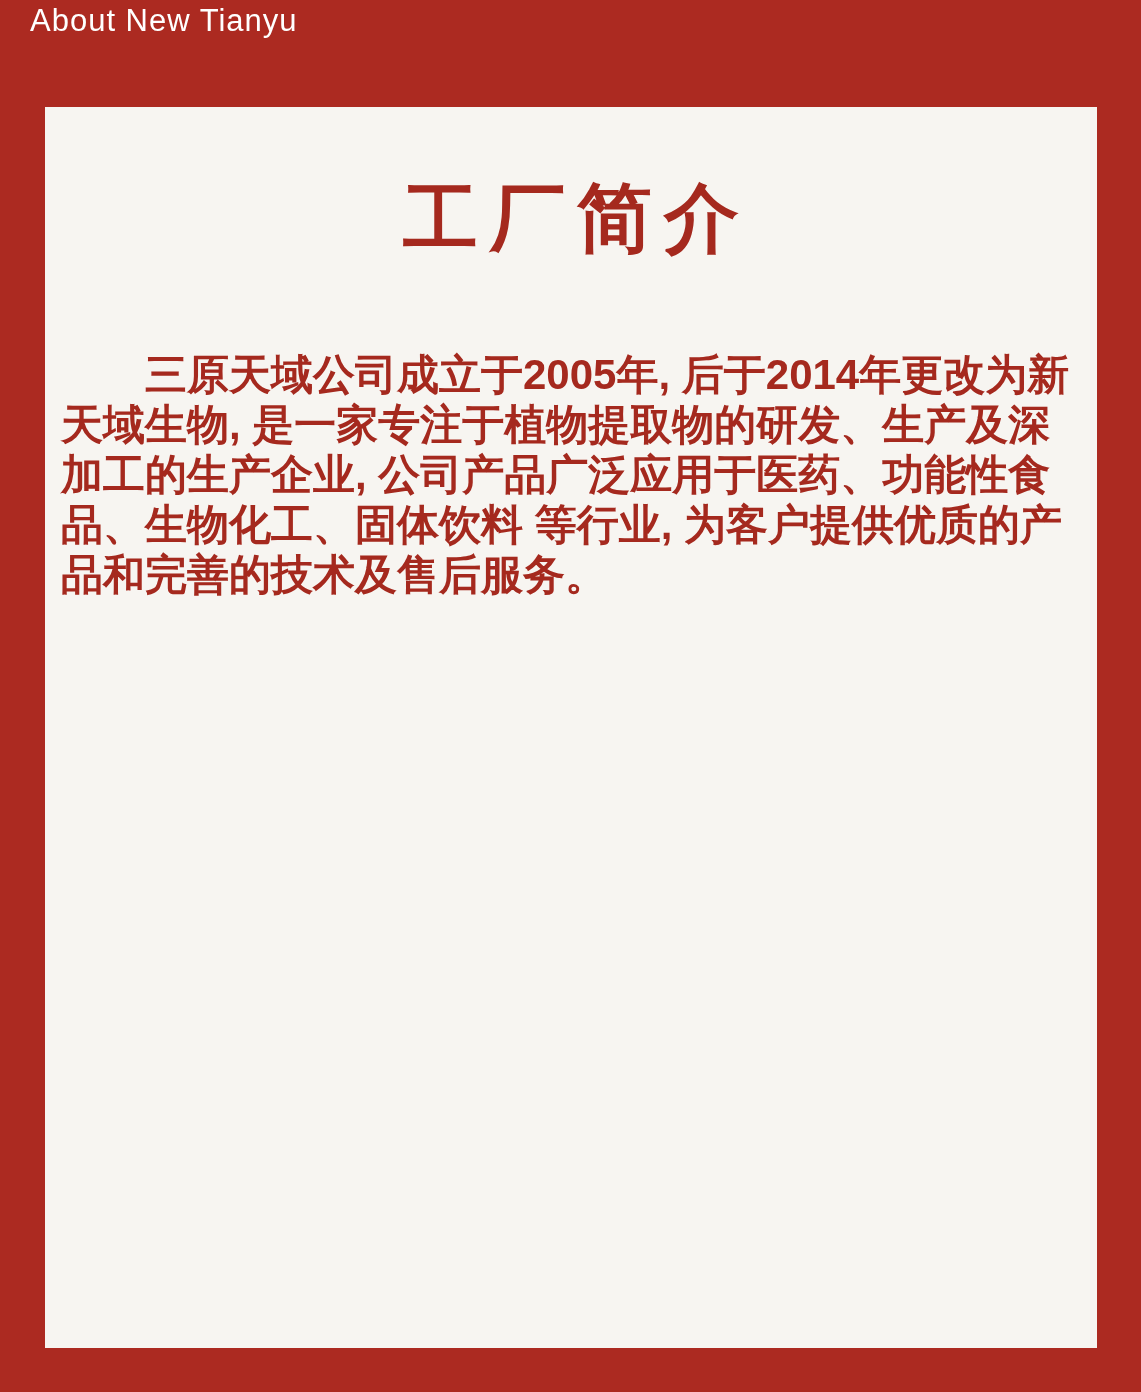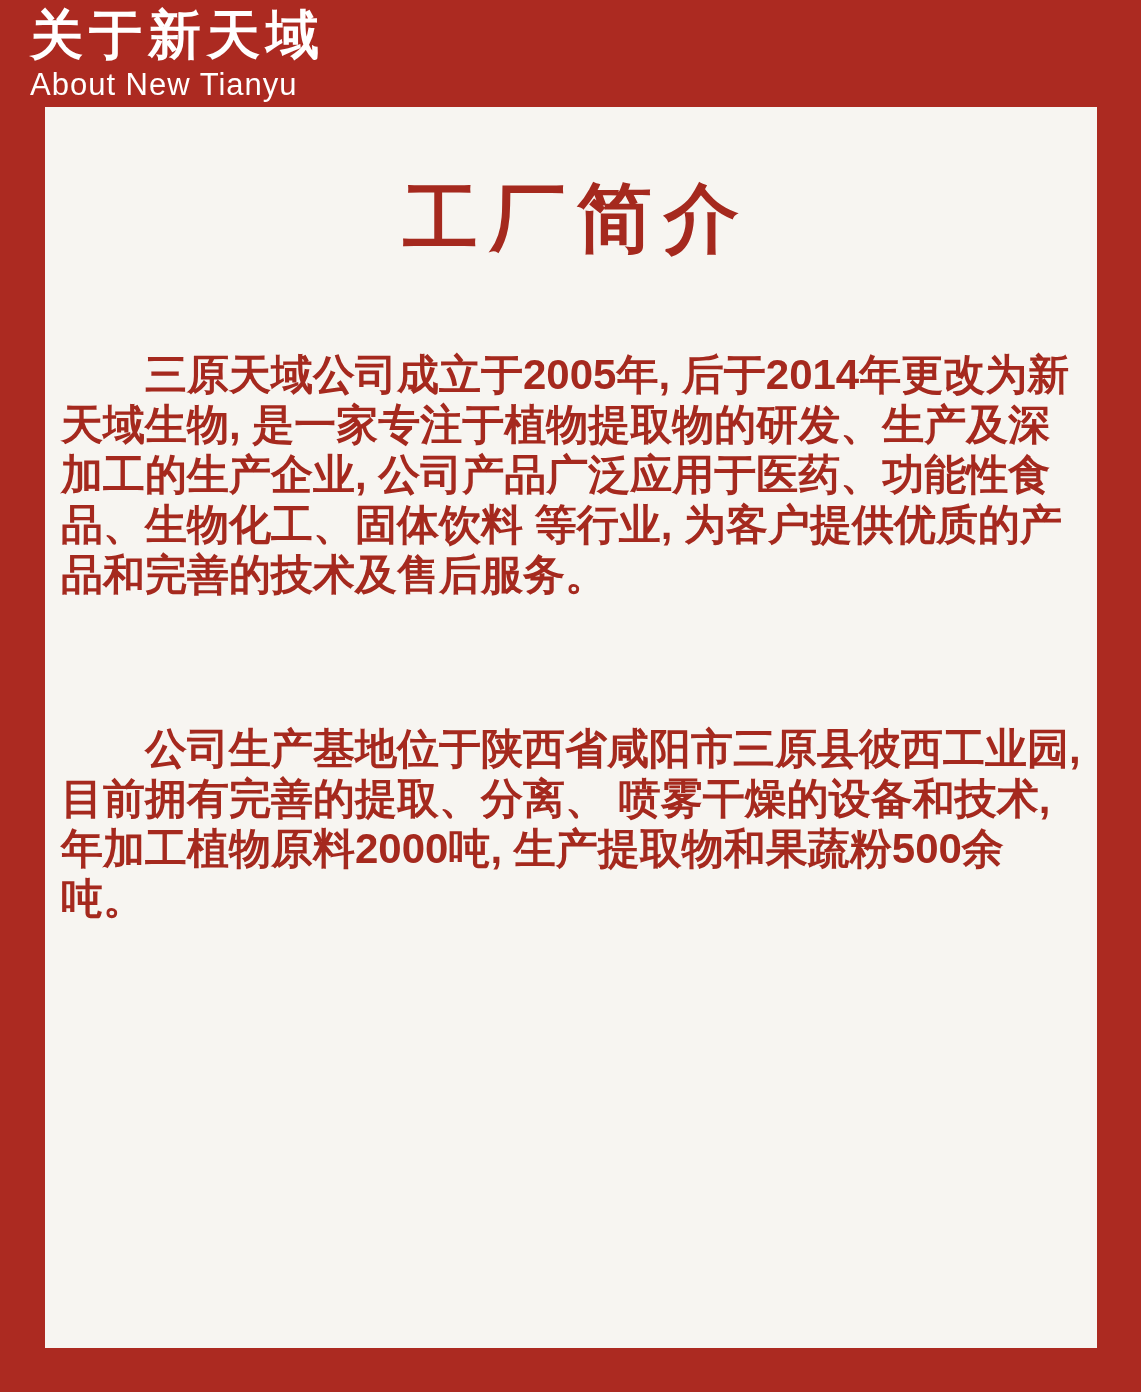--- a/index.html
+++ b/index.html
@@ -71,24 +71,22 @@
     letter-spacing: 0;
   }
   .para-history   { margin-top: 94px; }
   .para-base      { margin-top: 124px; }
   .para-philosophy{ margin-top: 94px; }
 </style>
 </head>
 <body>
 
 <header class="banner">
-  <div class="banner-title-zh">关于新天域</div>
   <div class="banner-title-en">About New Tianyu</div>
 </header>
 
 <main class="card">
   <h1 class="card-title">工厂简介</h1>
 
   <p class="para para-history">三原天域公司成立于2005年, 后于2014年更改为新天域生物, 是一家专注于植物提取物的研发、生产及深加工的生产企业, 公司产品广泛应用于医药、功能性食品、生物化工、固体饮料 等行业, 为客户提供优质的产品和完善的技术及售后服务。</p>
 
-  <p class="para para-base">公司生产基地位于陕西省咸阳市三原县彼西工业园, 目前拥有完善的提取、分离、 喷雾干燥的设备和技术, 年加工植物原料2000吨, 生产提取物和果蔬粉500余吨。</p>
 
 </main>
 
 </body></html>

